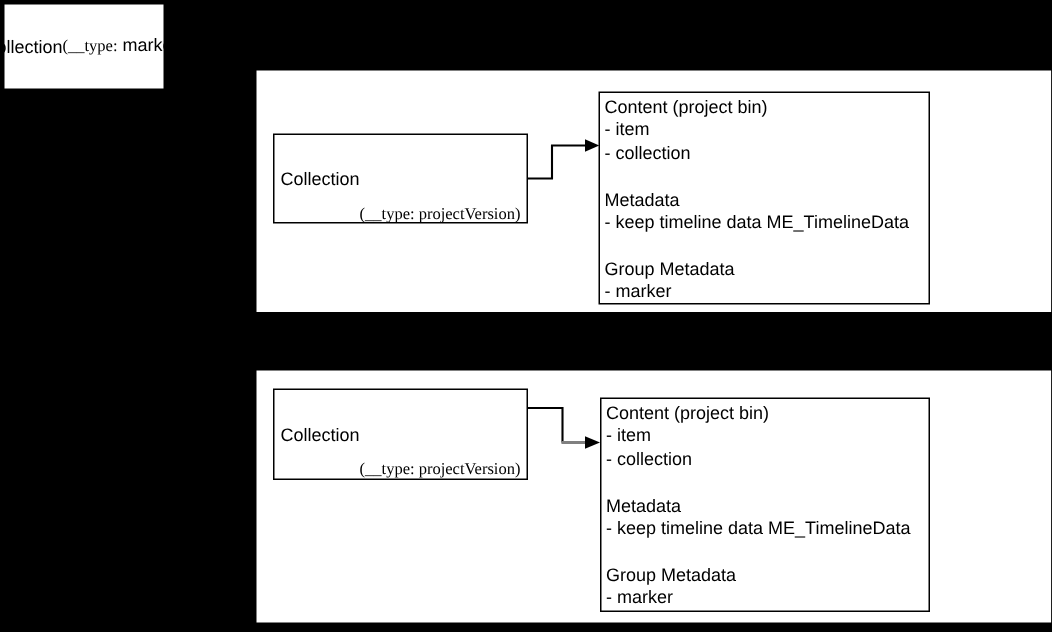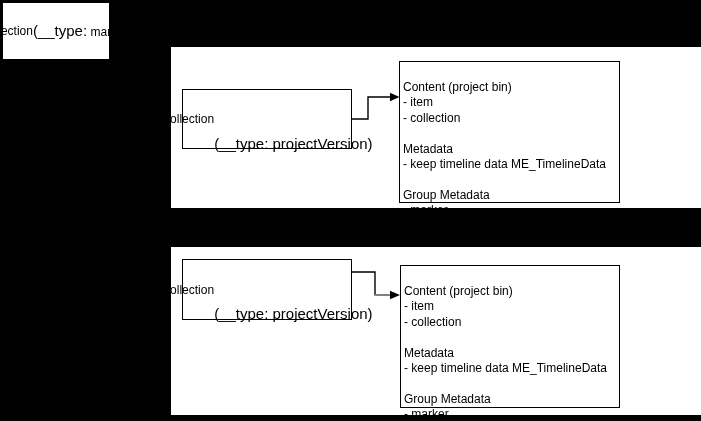--- a/index.html
+++ b/index.html
@@ -33,26 +33,26 @@
     font-size: 12px;
     line-height: 16px;
     white-space: pre;
   }
   .type-line {
     font-size: 12px;
     line-height: 15px;
     white-space: pre;
   }
   .mono {
-    font-family: Liberation Sans, sans-serif;
-    font-size: 15px;
+    font-family: Liberation Serif, serif;
+    font-size: 11px;
     margin-top: 48px;
   }
   .content-node {
-    padding: 18px 3px;
+    padding: 2px 3px;
   }
   .content-line {
     font-size: 12px;
     line-height: 15.4px;
     min-height: 15.4px;
     white-space: pre;
   }
   .arrow-layer {
     position: absolute;
     left: 0; top: 0;

